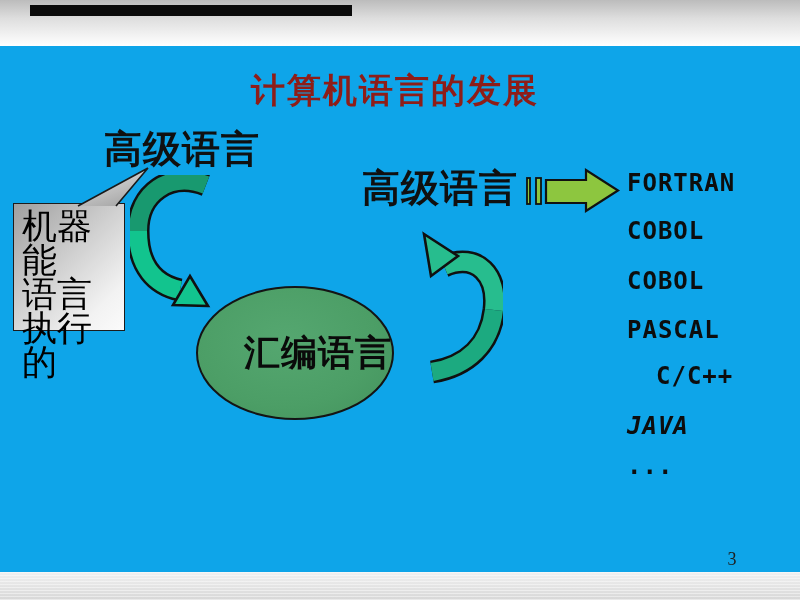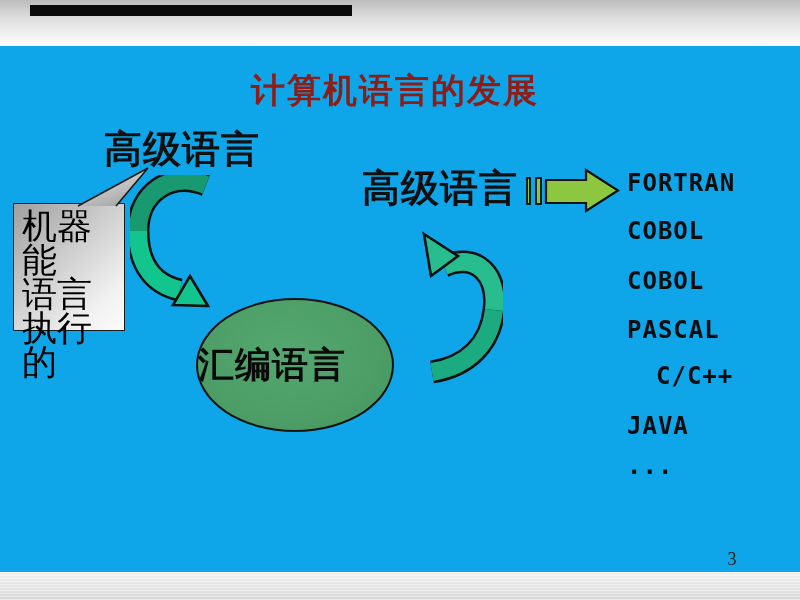--- a/index.html
+++ b/index.html
@@ -38,38 +38,38 @@
   }
   .callout-text{
     position:absolute;left:8px;top:5px;
     font-family:Liberation Sans, sans-serif;
     font-size:35px;line-height:34px;color:#000;
   }
   .callout-pointer{position:absolute;left:60px;top:158px;}
   .cycle-arrow-left{position:absolute;left:130px;top:175px;}
   .cycle-arrow-right{position:absolute;left:418px;top:226px;}
   .assembly-ellipse{
-    position:absolute;left:196px;top:298px;width:194px;height:130px;
+    position:absolute;left:196px;top:286px;width:194px;height:130px;
     border:2px solid #141414;border-radius:50%;
     background:radial-gradient(ellipse at 45% 40%, #55a770 0%, #4c9e66 60%, #43925d 100%);
-    display:flex;align-items:center;justify-content:flex-start;
+    display:flex;align-items:center;justify-content:flex-end;
   }
   .assembly-ellipse .lbl{
     font-family:"Liberation Serif","DejaVu Serif",serif;font-weight:bold;
     font-size:36px;letter-spacing:1px;color:#0a0a0a;white-space:nowrap;
   }
   .fastforward-arrow{position:absolute;left:524px;top:167px;}
   .language-list{position:absolute;left:627px;top:0;width:170px;height:600px;}
   .language-item{
     position:absolute;left:0;
     font-family:"DejaVu Sans Mono","Liberation Mono",monospace;
     font-weight:bold;font-size:24px;color:#0d0d0d;letter-spacing:1px;white-space:nowrap;
   }
   .li-0{top:169px;} .li-1{top:217px;} .li-2{top:267px;}
-  .li-3{top:316px;} .li-4{top:362px;margin-left:29px;} .li-5{top:412px;} .li-6{top:452px;}
+  .li-3{top:316px;} .li-4{top:362px;margin-left:29px;} .li-5{top:412px;font-style:italic;} .li-6{top:452px;}
   .page-number{
     position:absolute;left:720px;top:549px;width:24px;text-align:center;
     font-family:"Liberation Serif","DejaVu Serif",serif;font-size:18px;color:#1e1e1e;
   }
 </style>
 </head>
 <body>
 
 <div class="slide">
 

